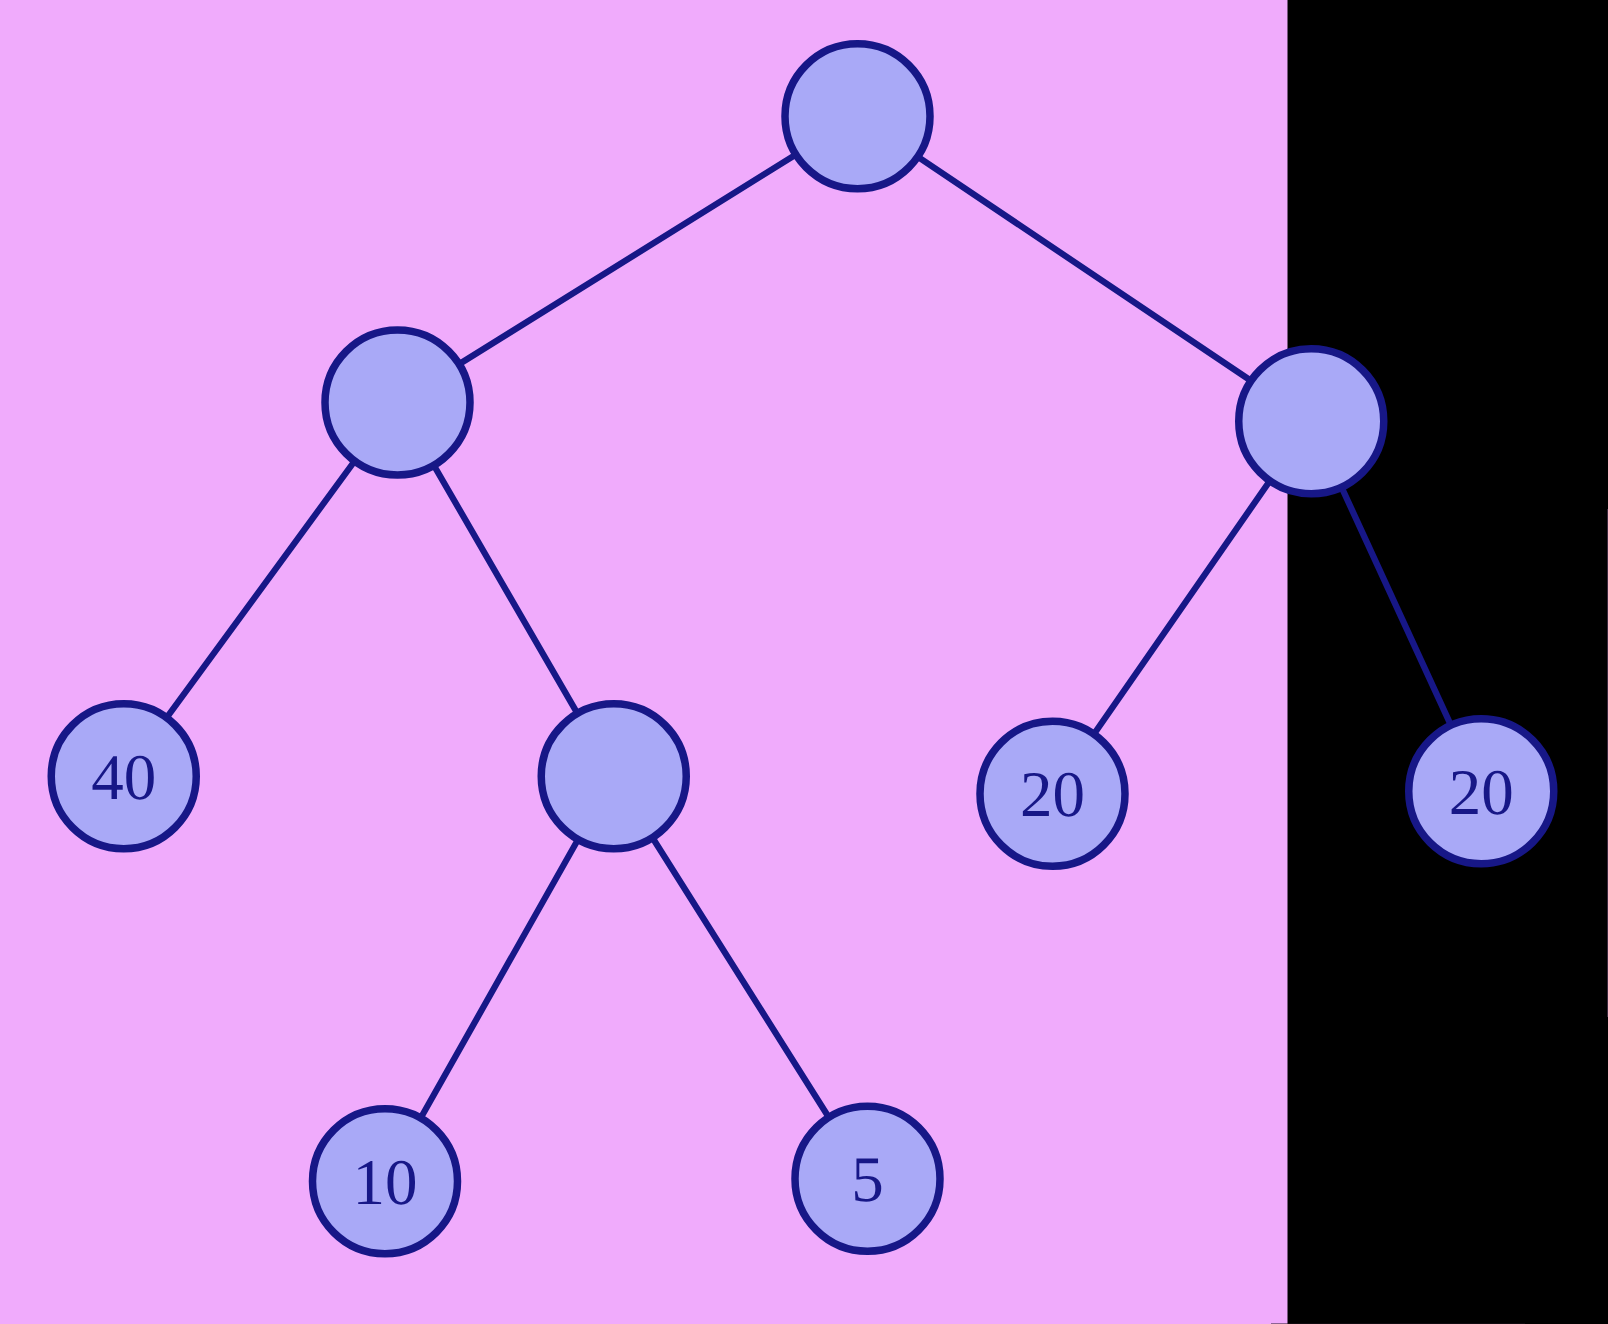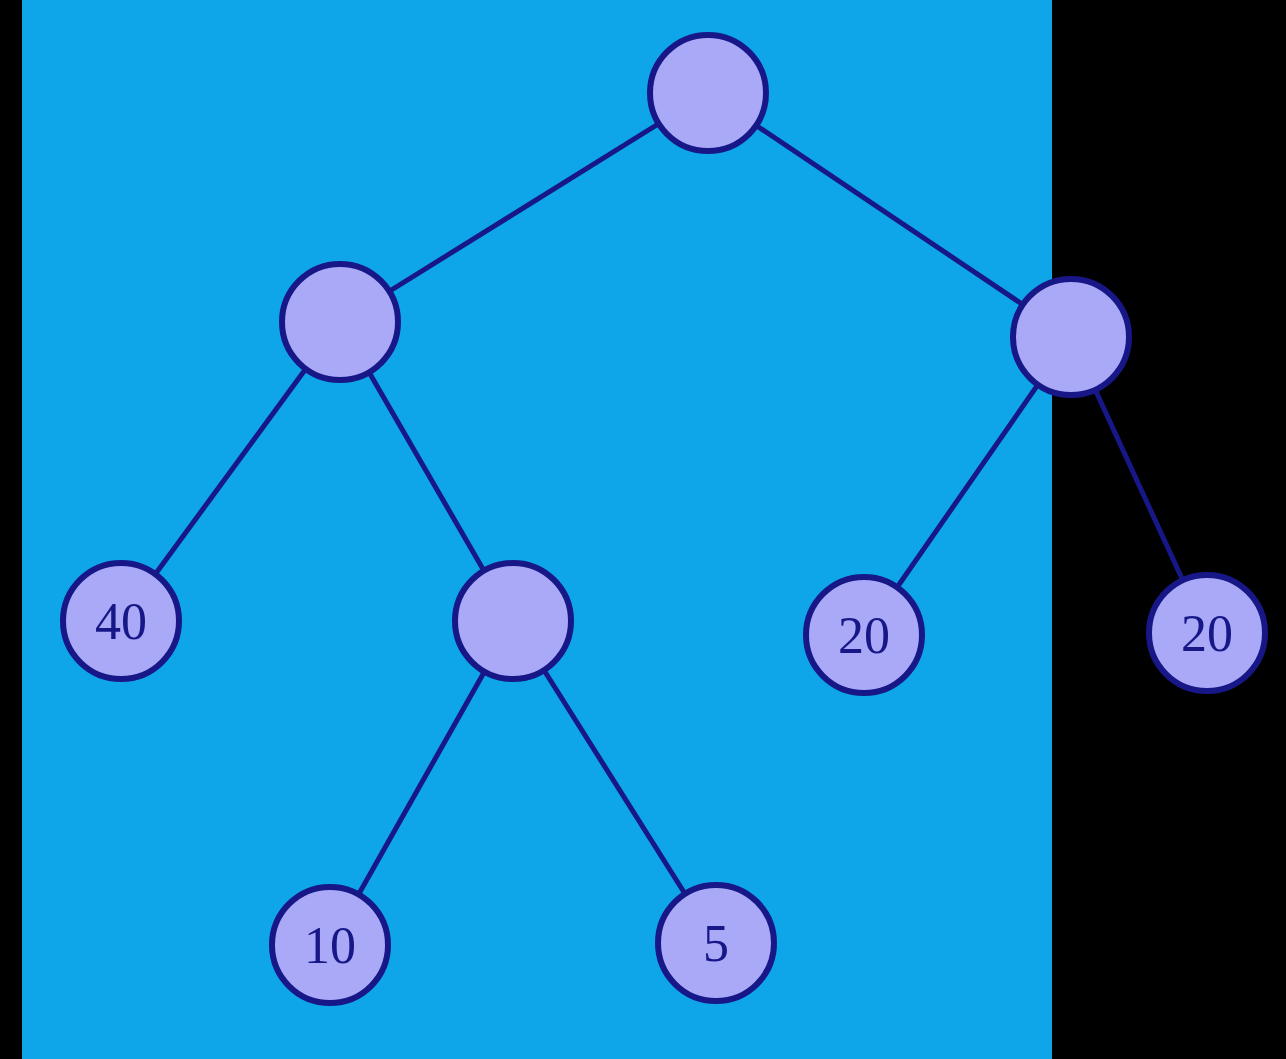--- a/index.html
+++ b/index.html
@@ -8,22 +8,21 @@
     width: 1286px;
     height: 1059px;
     background: #000000;
     overflow: hidden;
     font-family: "Liberation Serif", serif;
   }
   .stage {
     position: relative;
     width: 1030px;
     height: 1059px;
-    background: #0ea5e9;
-    margin-left: 22px;
+    background: #f0abfc;
   }
   svg { display: block; }
   .tree-edge {
     fill: none;
     stroke-linecap: round;
   }
   .tree-node-circle {
     
   }
   .tree-node-label {

